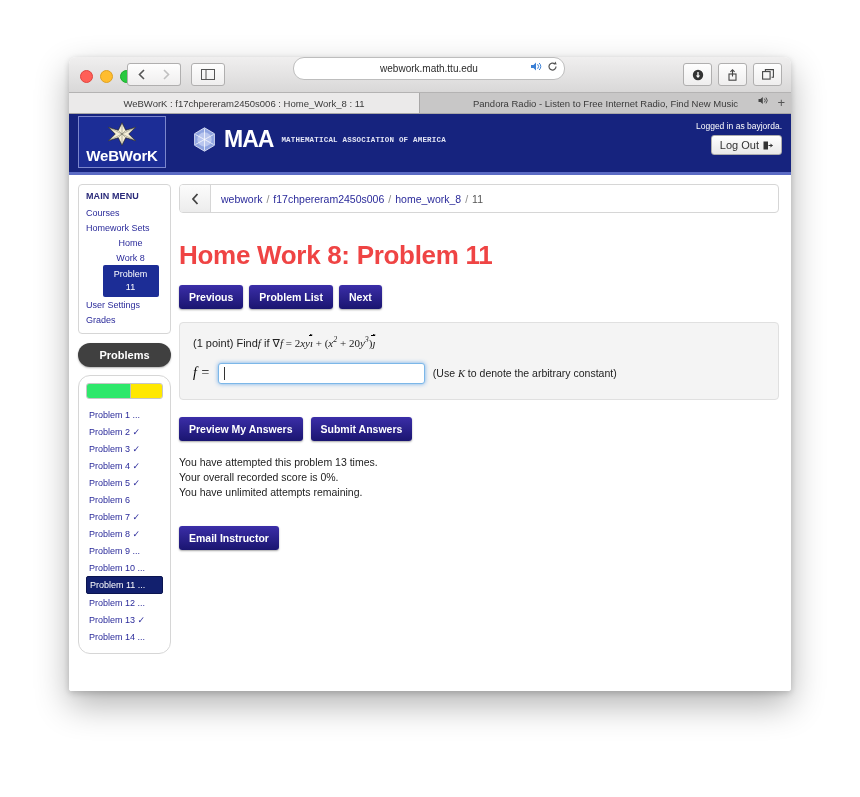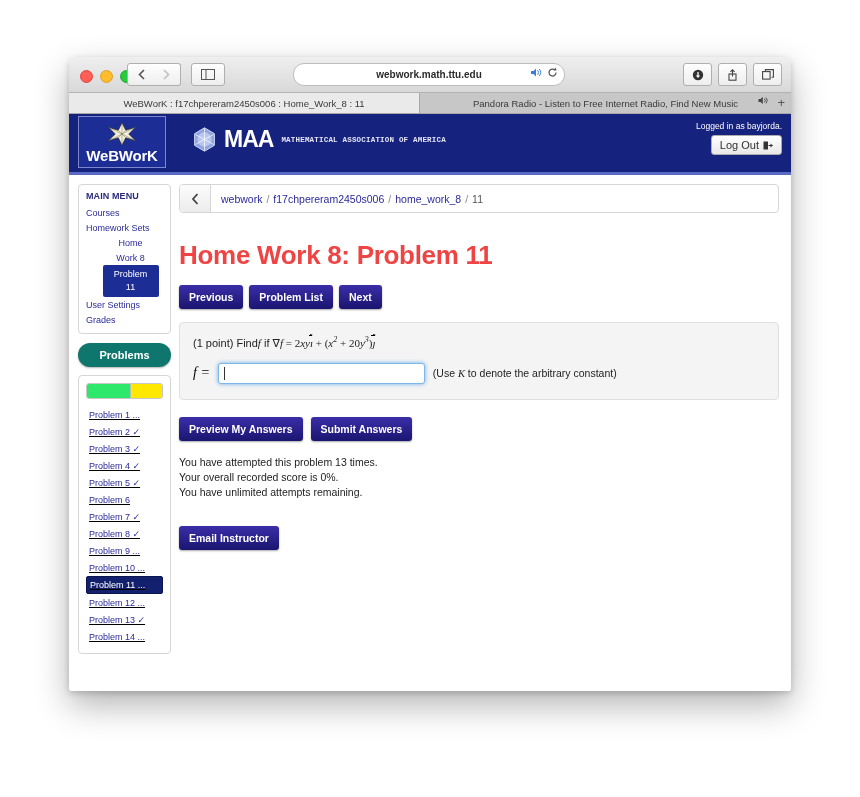--- a/index.html
+++ b/index.html
@@ -36,23 +36,23 @@
     background: linear-gradient(#fefefe,#efeeee);
     border: 1px solid #b0afaf; border-radius:3px;
     display:flex; align-items:center; justify-content:center;
     color:#5a5a5a;
   }
   .nav-back { left:58px; width:27px; border-radius:3px 0 0 3px; }
   .nav-fwd  { left:84px; width:27px; border-radius:0 3px 3px 0; border-left:none; color:#bdbdbd;}
   .sidebar-tgl { left:122px; width:32px; }
 
   .urlbar {
-    position:absolute; left:224px; top:6px; width:270px; height:21px;
+    position:absolute; left:224px; top:0; width:270px; height:21px;
     background:#fff; border:1px solid #bdbdbd; border-radius:11px;
-    display:flex; align-items:center; justify-content:center;font-weight:bold;
+    display:flex; align-items:center; justify-content:center;
   }
   .url-text { font-size:10px; color:#2b2b2b; }
   .url-icons { position:absolute; right:6px; top:3px; display:flex; gap:5px; align-items:center; }
 
   .tb-right { position:absolute; right:9px; top:6px; display:flex; gap:6px; }
   .tb-right .tb-btn { position:static; width:27px; }
 
   
   .tabbar { height:20px; background:#c8c7c7; display:flex; border-bottom:1px solid #a8a7a7; }
   .tab {
@@ -103,26 +103,26 @@
     padding:6px 7px; box-sizing:border-box; width:93px; margin-bottom:9px;
   }
   .menu-title { font-size:9px; font-weight:bold; color:#2a2a7a; margin-bottom:4px; letter-spacing:0.1px;}
   .menu-link { font-size:9px; color:#2a2a9a; padding:2.5px 0; display:block; }
   .menu-sub { padding-left:12px;text-align:center; }
   .menu-current {
     background:#1c2d96; color:#fff; display:inline-block;
     padding:3px 6px; border-radius:2px; width:44px; line-height:13px;
   }
   .problems-btn {
-    background:#0f766e; color:#fff; border-radius:13px;
+    background:#404040; color:#fff; border-radius:13px;
     text-align:center; font-size:11px; font-weight:bold;
     padding:6px 0; width:93px; margin-bottom:8px;
     box-shadow:0 1px 2px rgba(0,0,0,0.3);
   }
-  .plist-panel { width:93px; border:1px solid #d6d6d6; border-radius:4px; padding:7px 7px 8px; box-sizing:border-box;text-decoration:underline;}
+  .plist-panel { width:93px; border:1px solid #d6d6d6; border-radius:12px; padding:7px 7px 8px; box-sizing:border-box;}
   .progress {
     height:14px; border:1px solid #c6c6c6; border-radius:3px;
     background:#eee; display:flex; overflow:hidden; margin-bottom:7px;
   }
   .pg-green { background:#2ee86b; border-right:1px solid #bdbdbd; }
   .pg-yellow { background:#ffe800; }
   .prob-item { font-size:9px; color:#2a2a9a; padding:3.5px 3px; display:block; border-radius:2px;}
   .prob-current { background:#12206e; color:#fff; border:1px solid #0b1550; padding:3px 3px;}
 
   

